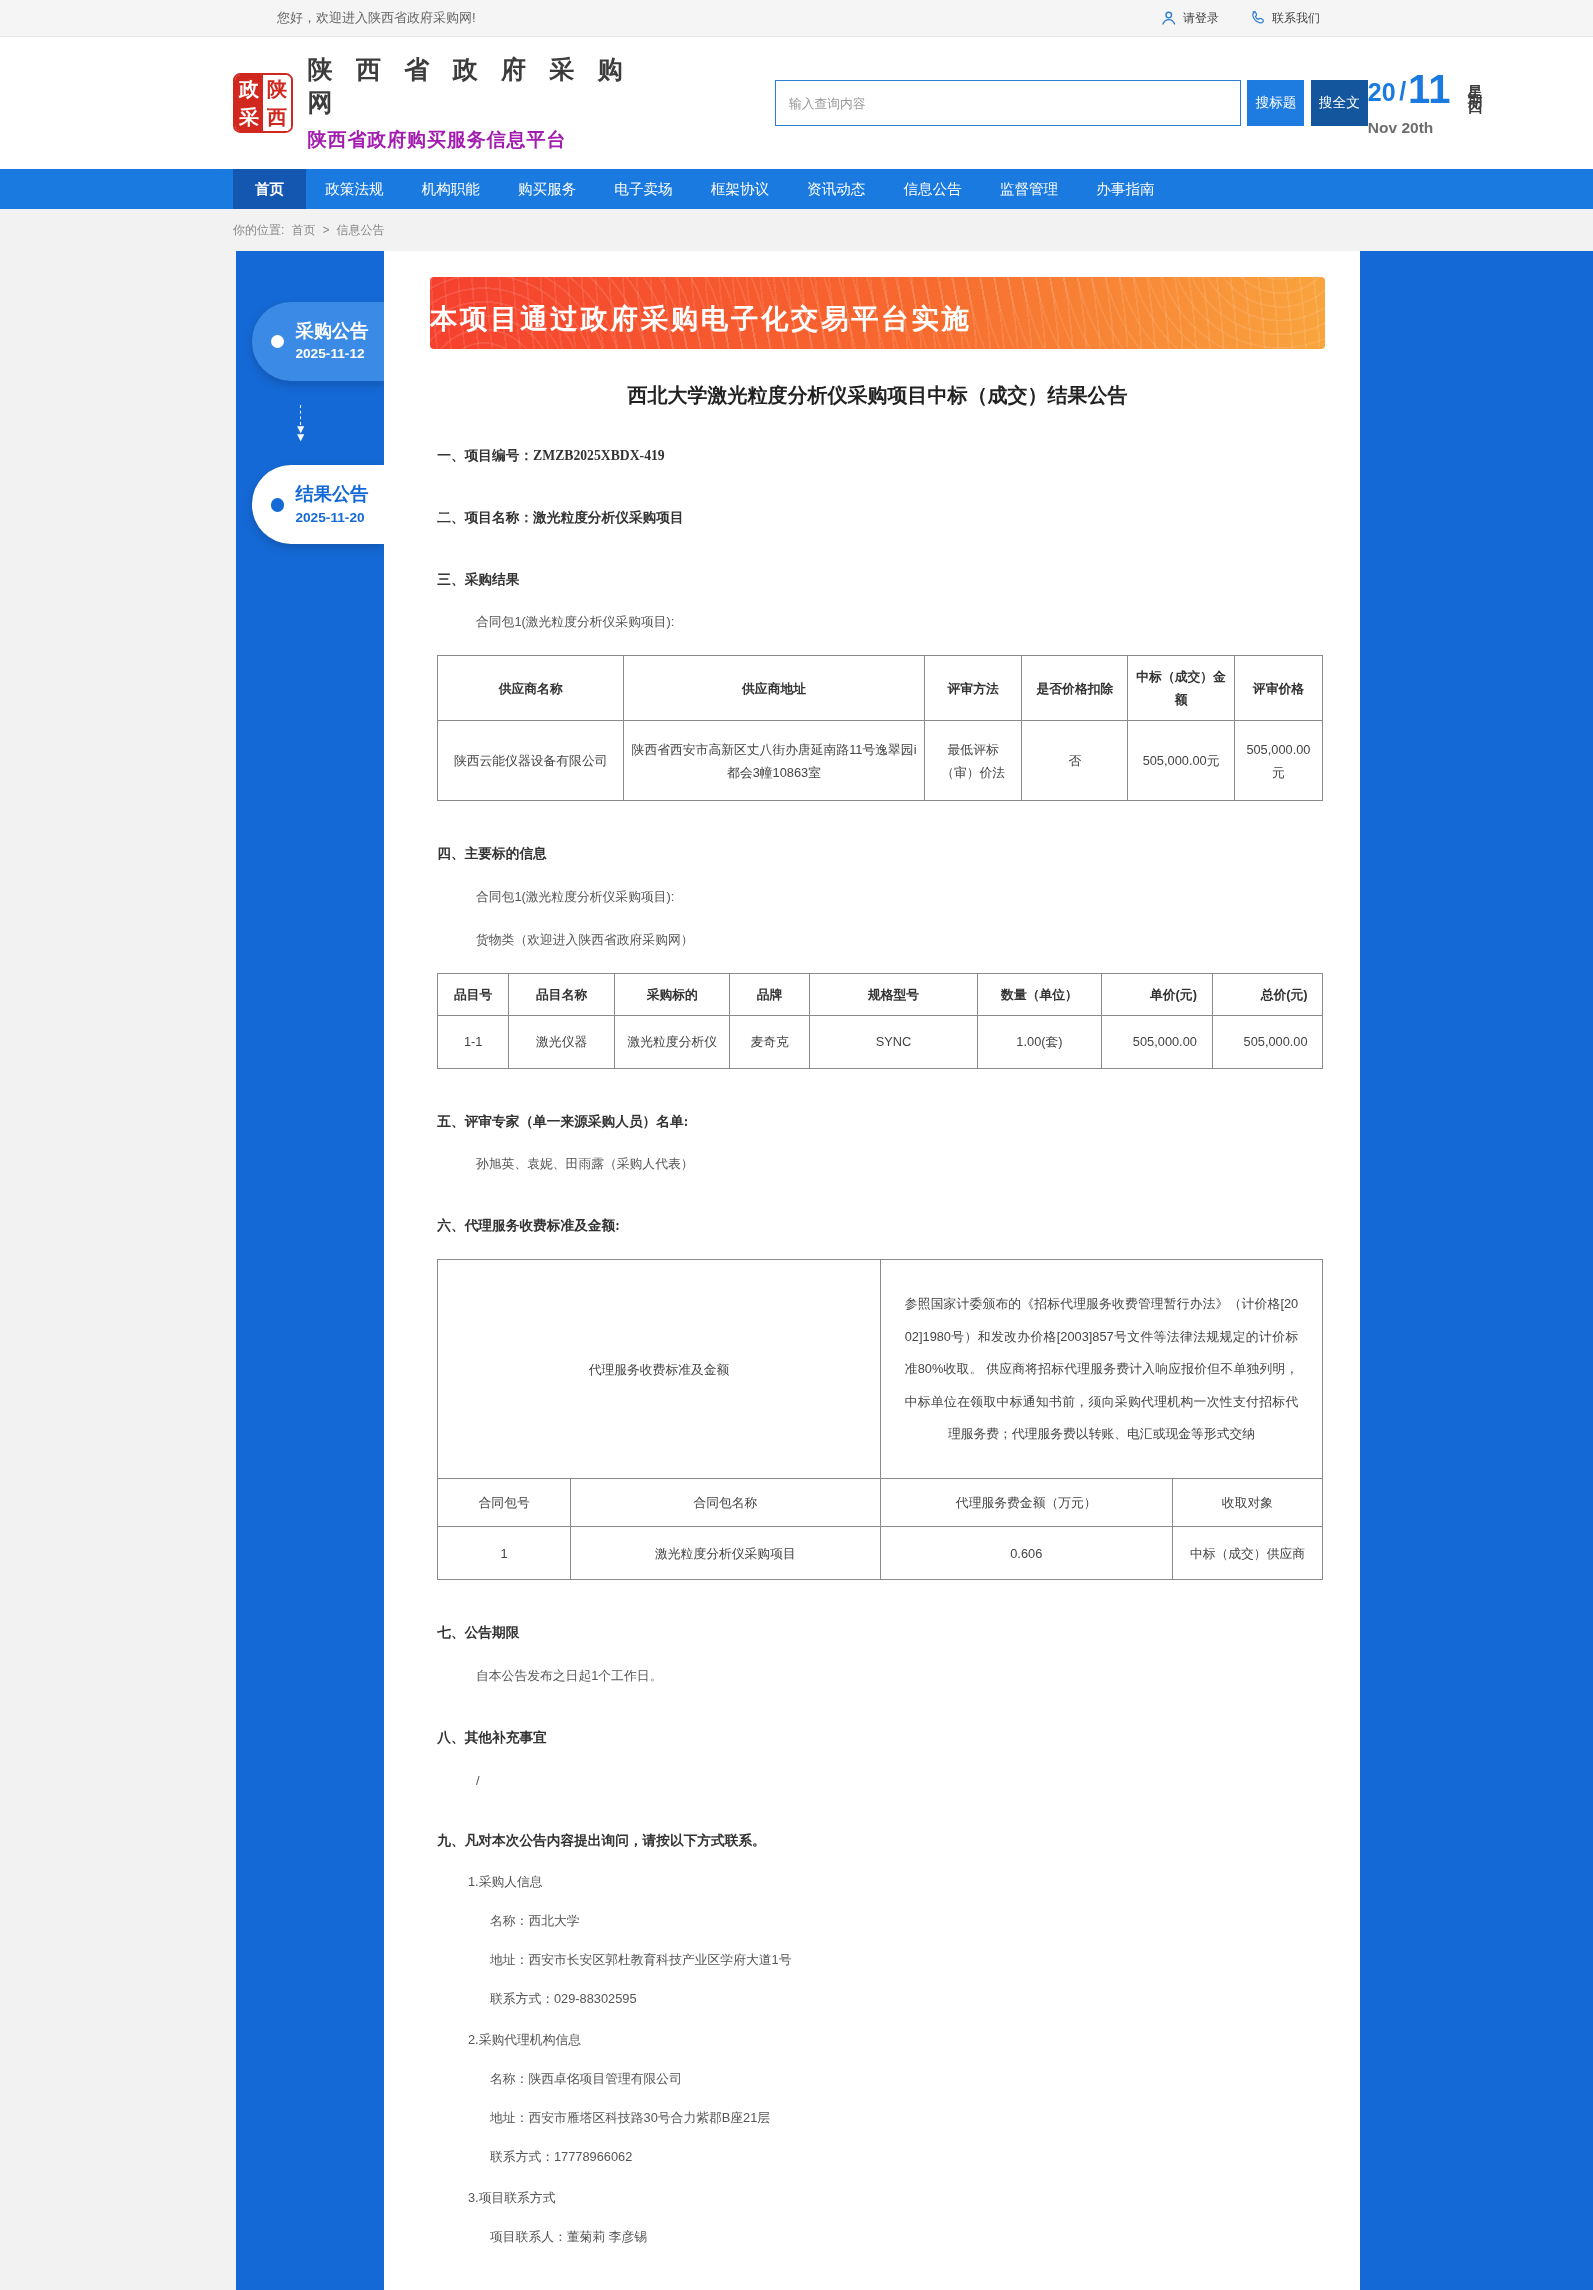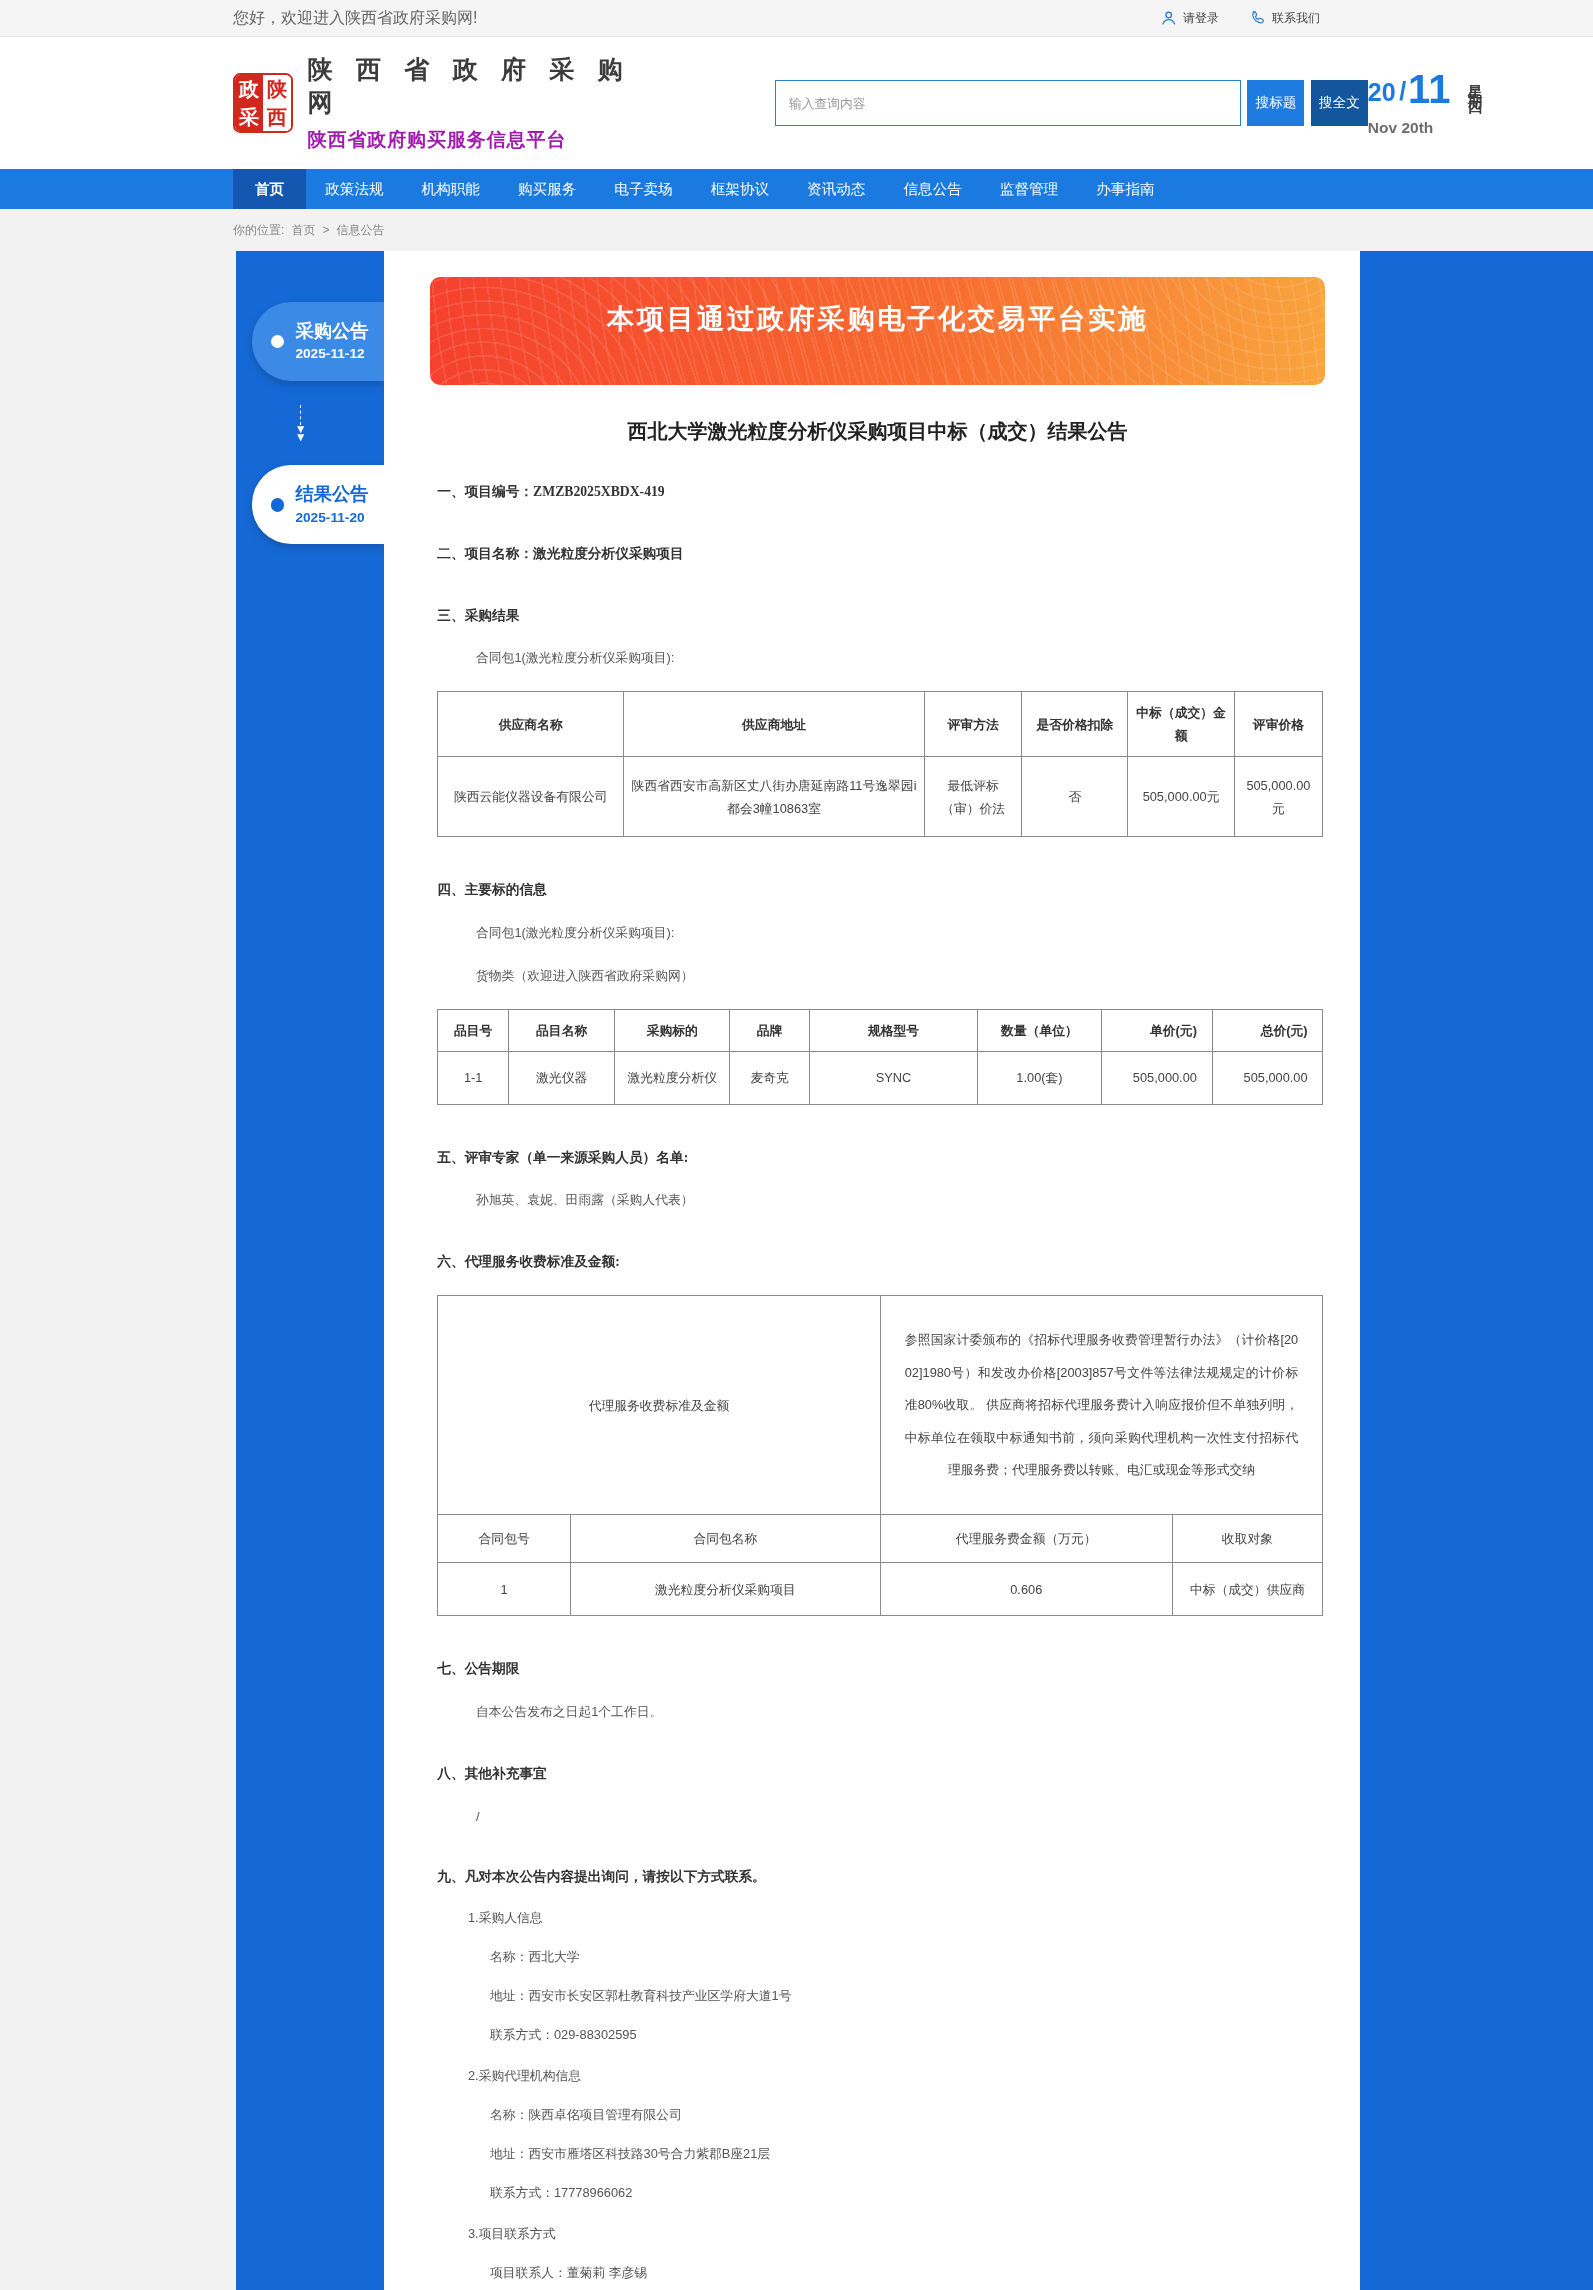--- a/index.html
+++ b/index.html
@@ -1,21 +1,21 @@
 <!DOCTYPE html>
 <html lang="zh" style="font-size:14.6px"><head>
 <meta charset="utf-8">
 <style>
   * { margin:0; padding:0; box-sizing:border-box; }
   body { width:1594px; background:#f2f2f2; font-family:"Liberation Sans","DejaVu Sans",sans-serif; font-size:12.8px; color:#333; }
 
   
   .topbar { height:37px; background:#f5f5f5; border-bottom:0.9px solid #e6e6e6; }
   .topbar-inner { height:100%; padding:0 274px 0 233px; display:flex; align-items:center; }
-  .welcome { color:#666; font-size:16px; }
+  .welcome { color:#666; font-size:13px;margin-left:44px; }
   .topbar-right { margin-left:auto; display:flex; align-items:center; gap:31px; }
   .top-link { display:flex; align-items:center; gap:6.4px; color:#444; font-size:12px; cursor:pointer; }
   .top-link svg { display:block; }
 
   
   .masthead { height:132px; background:#fff; }
   .masthead-inner { height:100%; padding:0 110px 0 233px; display:flex; align-items:center; }
   .seal { width:60px; height:60px; border:2.7px solid #d0281e; border-radius:7.3px; background:#fff; display:grid; grid-template-columns:1fr 1fr; overflow:hidden; flex-shrink:0; }
   .seal-col { display:flex; flex-direction:column; }
   .seal-col.red { background:#d0281e; color:#fff; }
@@ -61,21 +61,21 @@
   .pill-blue .dot { background:#fff; }
   .pill-white .dot { background:#1569d6; }
   .pill-title { font-size:18.3px; font-weight:bold; line-height:1; }
   .pill-date { font-size:13.7px; font-weight:bold; margin-top:6.4px; }
   .rail-arrow { margin:24px 0 24px 51px; width:27.4px; display:flex; flex-direction:column; align-items:center; color:#fff; }
   .dash-line { width:0; height:20px; border-left:1.8px dashed #fff; }
   .arrow-tri { font-size:12px; line-height:8.2px; }
 
   
   .card { flex:1; margin-right:234px; background:#fff; padding:25.6px 35px 87px 46px; }
-  .banner { height:108px; border-radius:10px; position:relative; overflow:hidden; text-align:center;
+  .banner { height:72px; border-radius:4px; position:relative; overflow:hidden; 
     background-image:
       repeating-radial-gradient(circle at 6% 150%, rgba(255,255,255,0.10) 0 1.8px, transparent 1.8px 13.7px),
       repeating-radial-gradient(circle at 95% -55%, rgba(255,255,255,0.09) 0 1.8px, transparent 1.8px 13.7px),
       linear-gradient(95deg,#f5402e 0%,#f76a2f 55%,#f9a53e 100%);
   }
   .banner span { line-height:84px; color:#fff; font-size:27.4px; font-weight:bold; letter-spacing:2.7px; }
   .art-title { margin-top:33px; text-align:center; font-size:20px; font-weight:bold; color:#222; }
   .metabar { margin-top:25.6px; background:#efefef; height:38px; line-height:38px; text-align:center; font-size:12.8px; color:#555; }
   .metabar .red { color:#e8442e; }
   .meta-ctl { cursor:pointer; }

